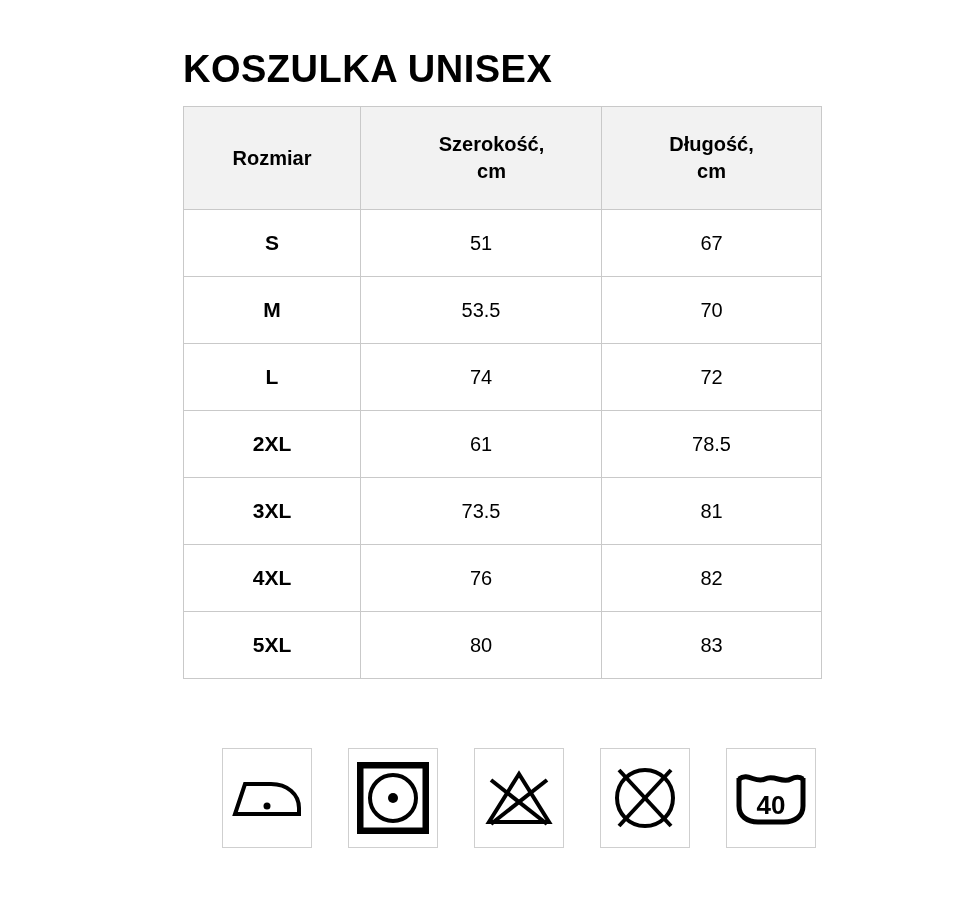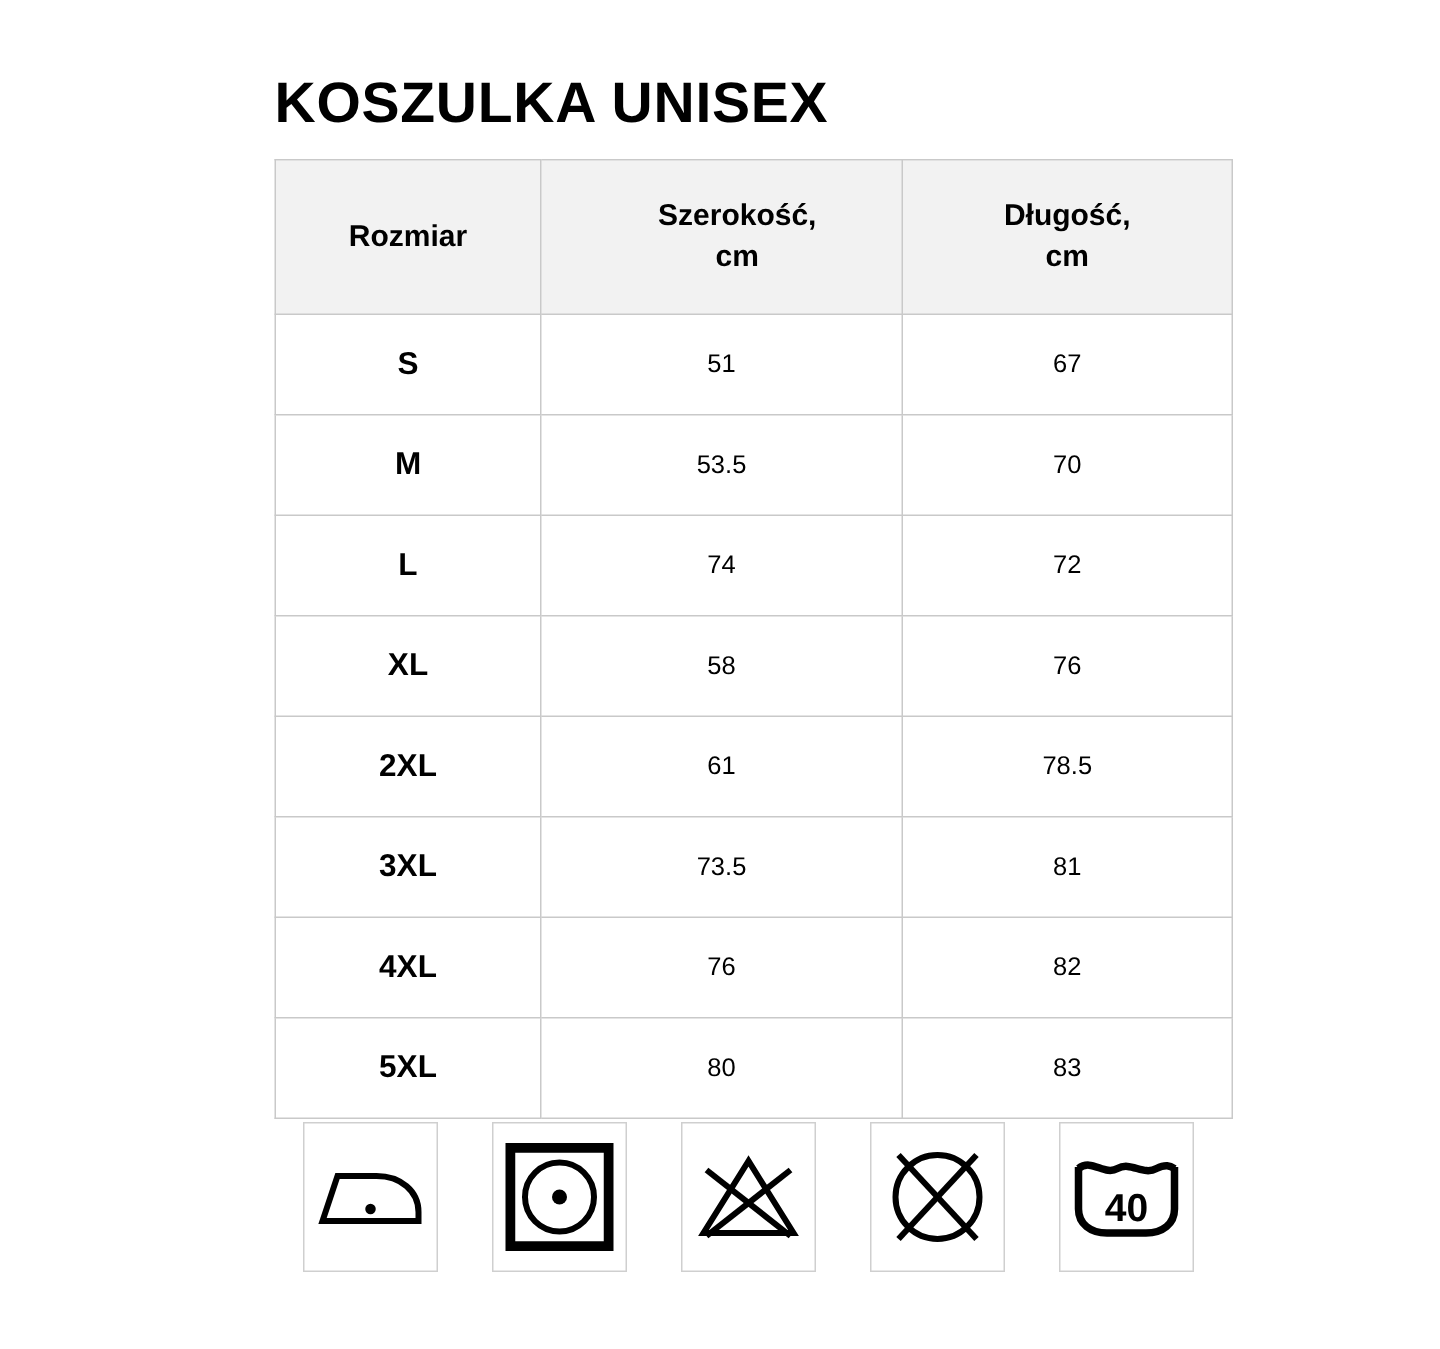--- a/index.html
+++ b/index.html
@@ -58,33 +58,33 @@
   }
   .size-table thead th.col-width {
     width: 207px;
     padding-left: 27px;
   }
   .size-table thead th.col-length {
     width: 207px;
   }
   .size-table tbody td {
     height: 62px;
-    font-size: 17px;
+    font-size: 20px;
     padding: 2px 6px;
   }
   .size-table tbody td.size-cell {
     font-weight: bold;
     font-size: 21px;
   }
   .two-line {
     display: block;
   }
   .icons {
     position: absolute;
-    left: 186px;
+    left: 206px;
     top: 748px;
     display: flex;
     gap: 36px;
     align-items: flex-start;
     padding-left: 16px;
   }
   .icon-box {
     width: 90px;
     height: 100px;
     border: 1px solid #cfcfcf;
@@ -129,25 +129,20 @@
         <td class="size-cell">M</td>
         <td>53.5</td>
         <td>70</td>
       </tr>
       <tr>
         <td class="size-cell">L</td>
         <td>74</td>
         <td>72</td>
       </tr>
       <tr>
-        <td class="size-cell">XL</td>
-        <td>58</td>
-        <td>76</td>
-      </tr>
-      <tr>
         <td class="size-cell">2XL</td>
         <td>61</td>
         <td>78.5</td>
       </tr>
       <tr>
         <td class="size-cell">3XL</td>
         <td>73.5</td>
         <td>81</td>
       </tr>
       <tr>

